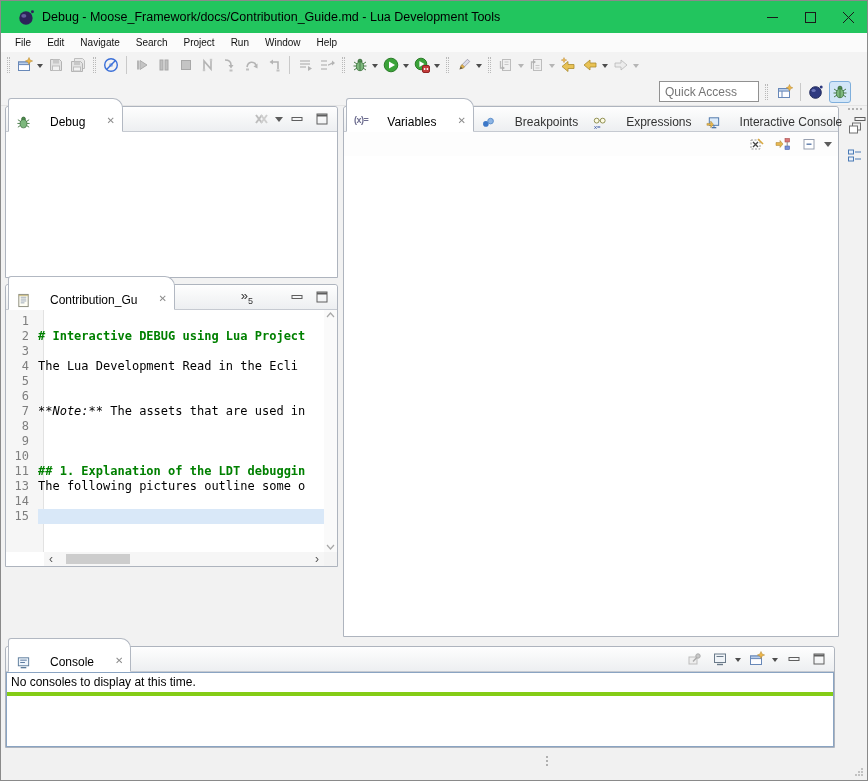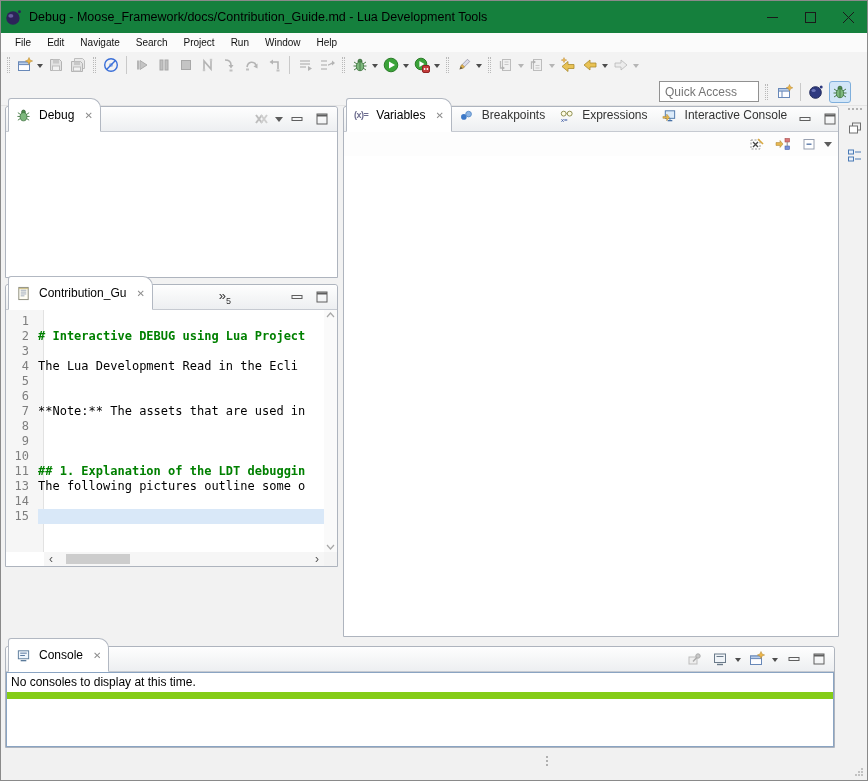--- a/index.html
+++ b/index.html
@@ -1,20 +1,20 @@
 <!DOCTYPE html>
 <html><head>
 <meta charset="utf-8">
 <style>
   *{box-sizing:border-box;margin:0;padding:0}
   body{margin:0;background:#fff;font-family:"Liberation Sans",sans-serif}
   .win{position:relative;width:868px;height:781px;background:#f2f2f2;border:1px solid #8a8a8a;overflow:hidden}
 
   
-  .titlebar{height:32px;background:#15803d;display:flex;align-items:center;padding-left:4px}
+  .titlebar{height:32px;background:#22c55e;display:flex;align-items:center;padding-left:17px}
   .titlebar .title{font-size:12.5px;color:#000;margin-left:7px;flex:1;white-space:nowrap}
   .winbtn{width:38px;height:32px;display:flex;align-items:center;justify-content:center}
   .winbtn svg{width:11px;height:11px}
 
   
   .menubar{height:19px;background:#fbfbfb;display:flex;align-items:center;padding-left:6px}
   .menu-item{font-size:10px;color:#111;padding:2px 8px;cursor:default}
 
   
   .toolbar{height:26px;background:#f3f3f3;display:flex;align-items:center;padding:0 2px}
@@ -25,49 +25,49 @@
   .dd.dis{border-top-color:#b5b5b5}
   .sep{width:1px;height:18px;background:#c9c9c9;margin:0 4px}
   .handle{width:3px;height:16px;border-left:1px dotted #b9b9b9;border-right:1px dotted #b9b9b9;margin:0 4px}
   .qa{width:100px;height:21px;border:1px solid #919191;background:#fff;font-size:12px;color:#5a5a5a;padding:0 5px;font-family:"Liberation Sans",sans-serif}
   .persp{display:flex;align-items:center;gap:2px}
   .persp .btn.active{background:#d2e6f8;border:1px solid #7fafdc}
 
   
   .panel{position:absolute;display:flex;flex-direction:column;background:#fff;border:1px solid #aeb4be;border-radius:3px 3px 0 0}
   .tabbar{height:25px;display:flex;align-items:flex-end;background:linear-gradient(#fefefe,#edeff1);border-bottom:1px solid #c6cad1;border-radius:3px 3px 0 0;padding-left:2px;position:relative}
-  .tab{display:flex;align-items:center;gap:8px;padding:16px 7px;height:22px;font-size:12px;color:#333;white-space:nowrap}
+  .tab{display:flex;gap:19px;padding:16px 7px;height:22px;font-size:12px;color:#333;white-space:nowrap}
   .tab.sel{height:25px;background:#fff;border:1px solid #b2b8c2;border-bottom:1px solid #fff;margin-bottom:-1px;border-radius:3px 10px 0 0;color:#000}
   .tab .x{font-size:10px;color:#8c8c8c;margin-left:2px}
   .tab svg{width:15px;height:15px}
   .tb-right{margin-left:auto;display:flex;align-items:center;gap:3px;padding-right:4px;align-self:center}
   .mini svg,.maxi svg{width:12px;height:12px}
   .vmenu{width:0;height:0;border:4px solid transparent;border-top:5px solid #5c5c5c;margin-top:4px}
   .content{flex:1;background:#fff;position:relative;overflow:hidden}
 
   
   .ed-body{flex:1;position:relative;overflow:hidden;background:#fff}
   .gut-bg{position:absolute;left:0;top:0;bottom:14px;width:38px;background:#f6f6f6;border-right:1px solid #e2e2e2}
   .elines{position:absolute;left:0;top:4px;right:13px;font-family:"DejaVu Sans Mono",monospace;font-size:12px;line-height:15px}
   .eline{display:flex;height:15px;position:relative}
   .lnum{width:32px;text-align:right;padding-right:9px;color:#7e7e7e;flex:none}
   .ltext{white-space:pre;color:#000}
   .md-h{color:#008000;font-weight:bold}
-  .it{}
+  .it{font-style:italic}
   .eline.cur .ltext{flex:1;background:#d9e8f8}
   .vsb{position:absolute;right:0;top:0;bottom:14px;width:13px;background:#fafafa;display:flex;flex-direction:column;justify-content:space-between;align-items:center;padding:2px 0}
   .hsb{position:absolute;left:38px;right:13px;bottom:0;height:14px;background:#f6f6f6;display:flex;align-items:center}
   .hsb .arr{width:14px;text-align:center;font-size:12px;color:#555;line-height:14px}
   .hsb .track{flex:1;height:100%;position:relative}
   .hsb .thumb{position:absolute;left:8px;top:2px;width:64px;height:10px;background:#cdcdcd}
   .sbcorner{position:absolute;right:0;bottom:0;width:13px;height:14px;background:#f3f3f3}
 
   
   .console-body{flex:1;margin:0;background:#fff;border:1px solid #8aa4c2;font-size:12px;color:#000}
-  .console-msg{padding:2px 4px 3px;border-bottom:7px solid #84cc16}
+  .console-msg{padding:2px 4px 3px;border-bottom:4px solid #84cc16}
 
   
   .strip{position:absolute;left:842px;top:104px;width:24px;height:640px;display:flex;flex-direction:column;align-items:center;gap:8px;padding-top:3px}
   .dots4{display:flex;gap:2px}
   .dots4 i{width:2px;height:2px;background:#b2b2b2;display:block}
   .strip .btn{width:20px;height:20px}
 
   
   .statusbar{position:absolute;left:0;right:0;bottom:0;height:30px;background:#f1f1f1}
   .sash{position:absolute;left:545px;top:6px;display:flex;flex-direction:column;gap:2px}

